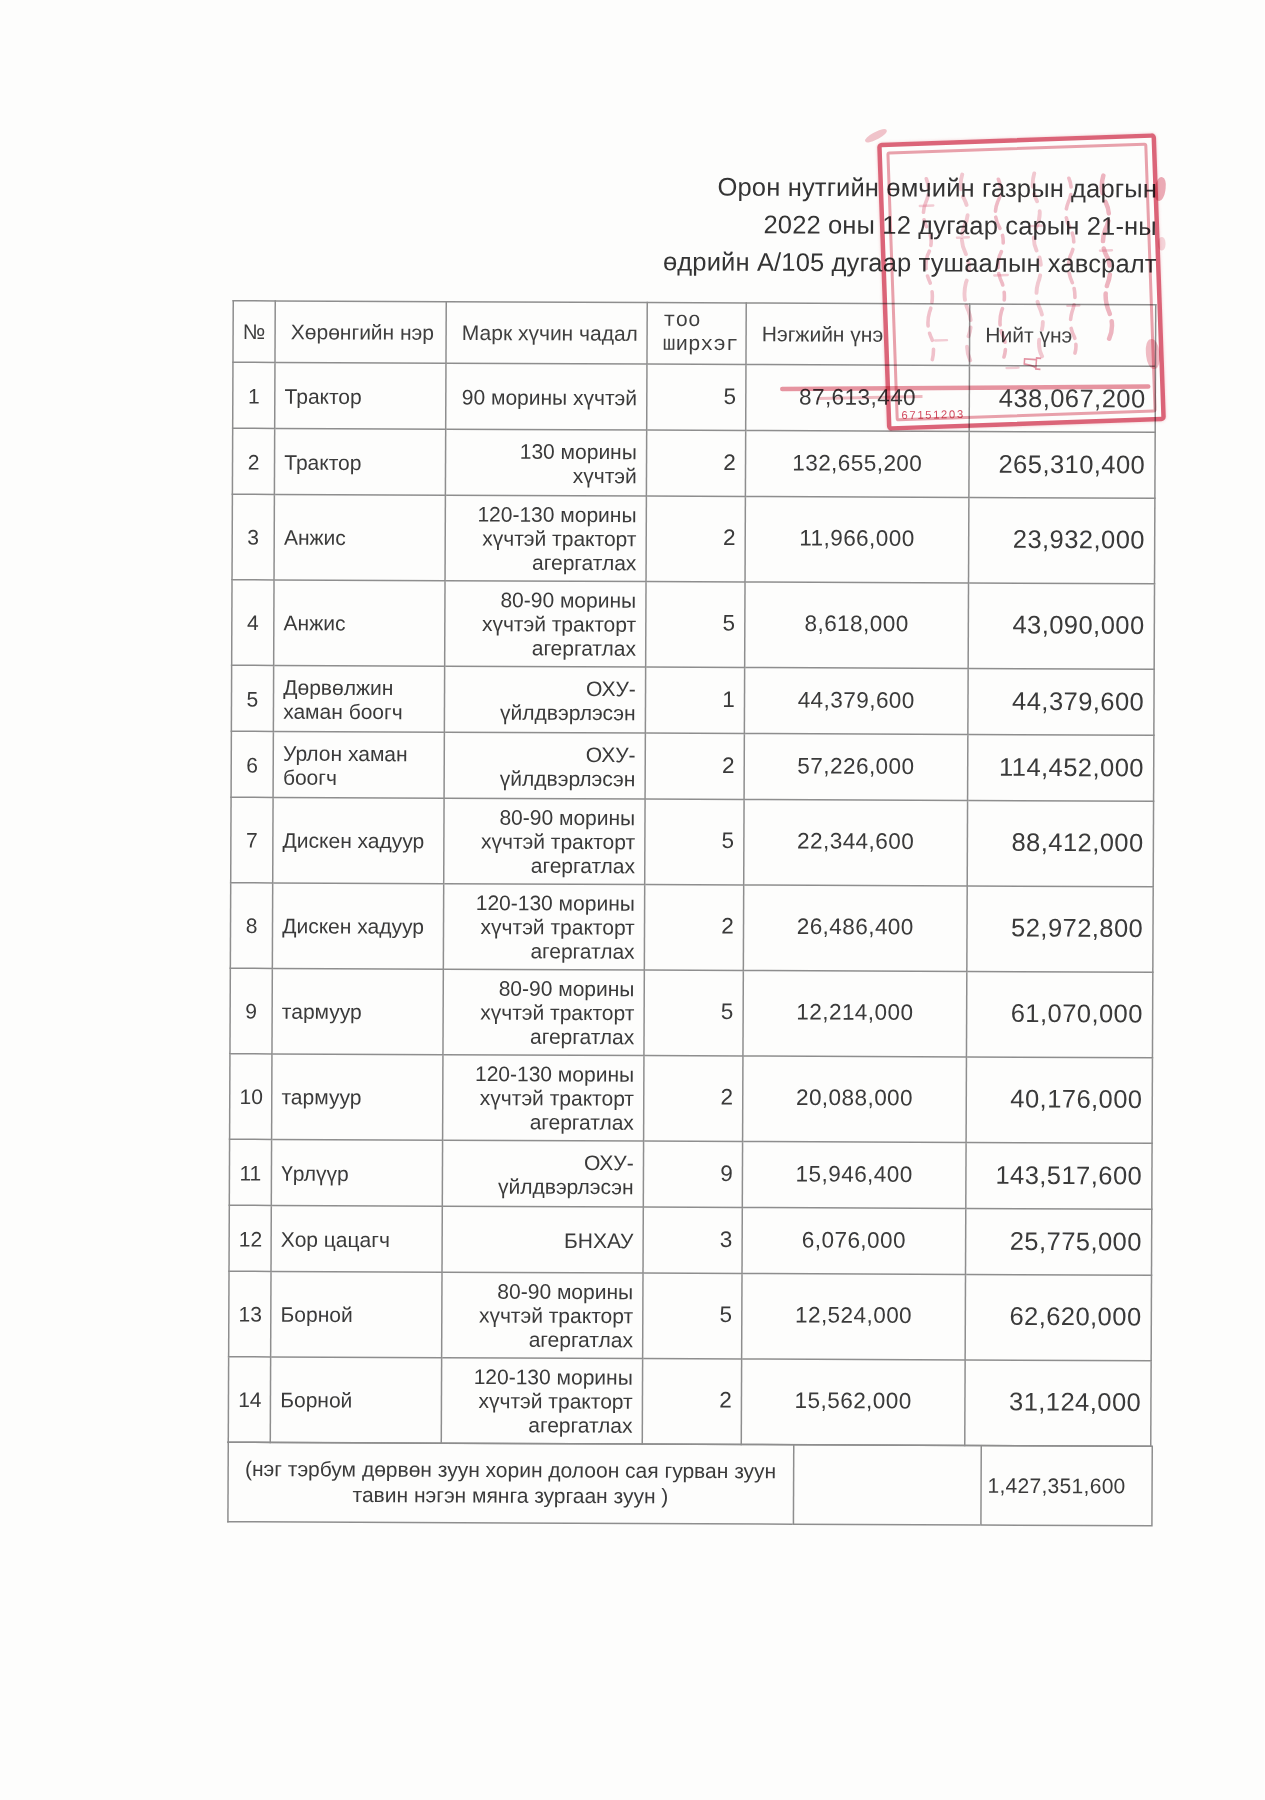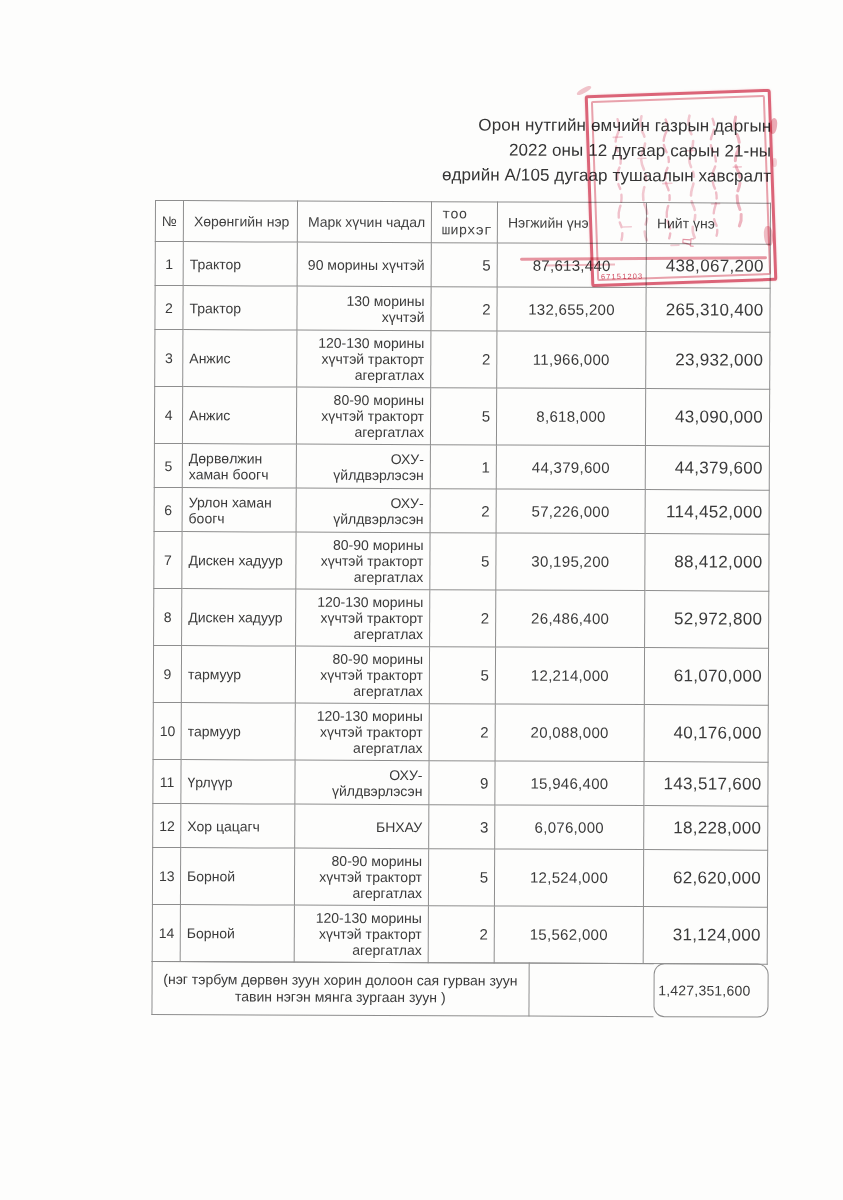--- a/index.html
+++ b/index.html
@@ -52,21 +52,21 @@
   .f-row{
     display:flex;width:617px;margin-top:-1px;position:relative;
     font-size:14px;color:#3a3a3a;box-sizing:border-box;
   }
   .f-cell{
     border:1px solid #8e8e8e;box-sizing:border-box;height:54px;
     display:flex;align-items:center;
   }
   .f-words{width:379px;justify-content:center;text-align:center;padding:3px 8px;line-height:17px;border-right:none;}
   .f-empty{width:126px;border-right:none;}
-  .f-total{width:116px;padding-left:4px;letter-spacing:0.2px;border-radius:11px;}
+  .f-total{width:116px;padding-left:4px;letter-spacing:0.2px;}
 
   
   .stamp{
     position:absolute;left:588px;top:92px;width:180px;height:186px;
     transform:rotate(-2deg);
     border:3.5px solid rgba(211,58,83,0.78);
     border-radius:3px;
     mix-blend-mode:multiply;
     box-shadow:0 0 2px rgba(220,90,110,0.35);
   }
@@ -176,21 +176,21 @@
     <td class="c-spec">ОХУ-үйлдвэрлэсэн</td>
     <td class="c-qty">2</td>
     <td class="c-unit">57,226,000</td>
     <td class="c-total">114,452,000</td>
   </tr>
           <tr>
     <td class="c-no">7</td>
     <td class="c-name">Дискен хадуур</td>
     <td class="c-spec">80-90 морины хүчтэй тракторт агергатлах</td>
     <td class="c-qty">5</td>
-    <td class="c-unit">30,195,200</td>
+    <td class="c-unit">22,344,600</td>
     <td class="c-total">88,412,000</td>
   </tr>
           <tr>
     <td class="c-no">8</td>
     <td class="c-name">Дискен хадуур</td>
     <td class="c-spec">120-130 морины хүчтэй тракторт агергатлах</td>
     <td class="c-qty">2</td>
     <td class="c-unit">26,486,400</td>
     <td class="c-total">52,972,800</td>
   </tr>
@@ -217,21 +217,21 @@
     <td class="c-qty">9</td>
     <td class="c-unit">15,946,400</td>
     <td class="c-total">143,517,600</td>
   </tr>
           <tr>
     <td class="c-no">12</td>
     <td class="c-name">Хор цацагч</td>
     <td class="c-spec">БНХАУ</td>
     <td class="c-qty">3</td>
     <td class="c-unit">6,076,000</td>
-    <td class="c-total">18,228,000</td>
+    <td class="c-total">25,775,000</td>
   </tr>
           <tr>
     <td class="c-no">13</td>
     <td class="c-name">Борной</td>
     <td class="c-spec">80-90 морины хүчтэй тракторт агергатлах</td>
     <td class="c-qty">5</td>
     <td class="c-unit">12,524,000</td>
     <td class="c-total">62,620,000</td>
   </tr>
           <tr>

